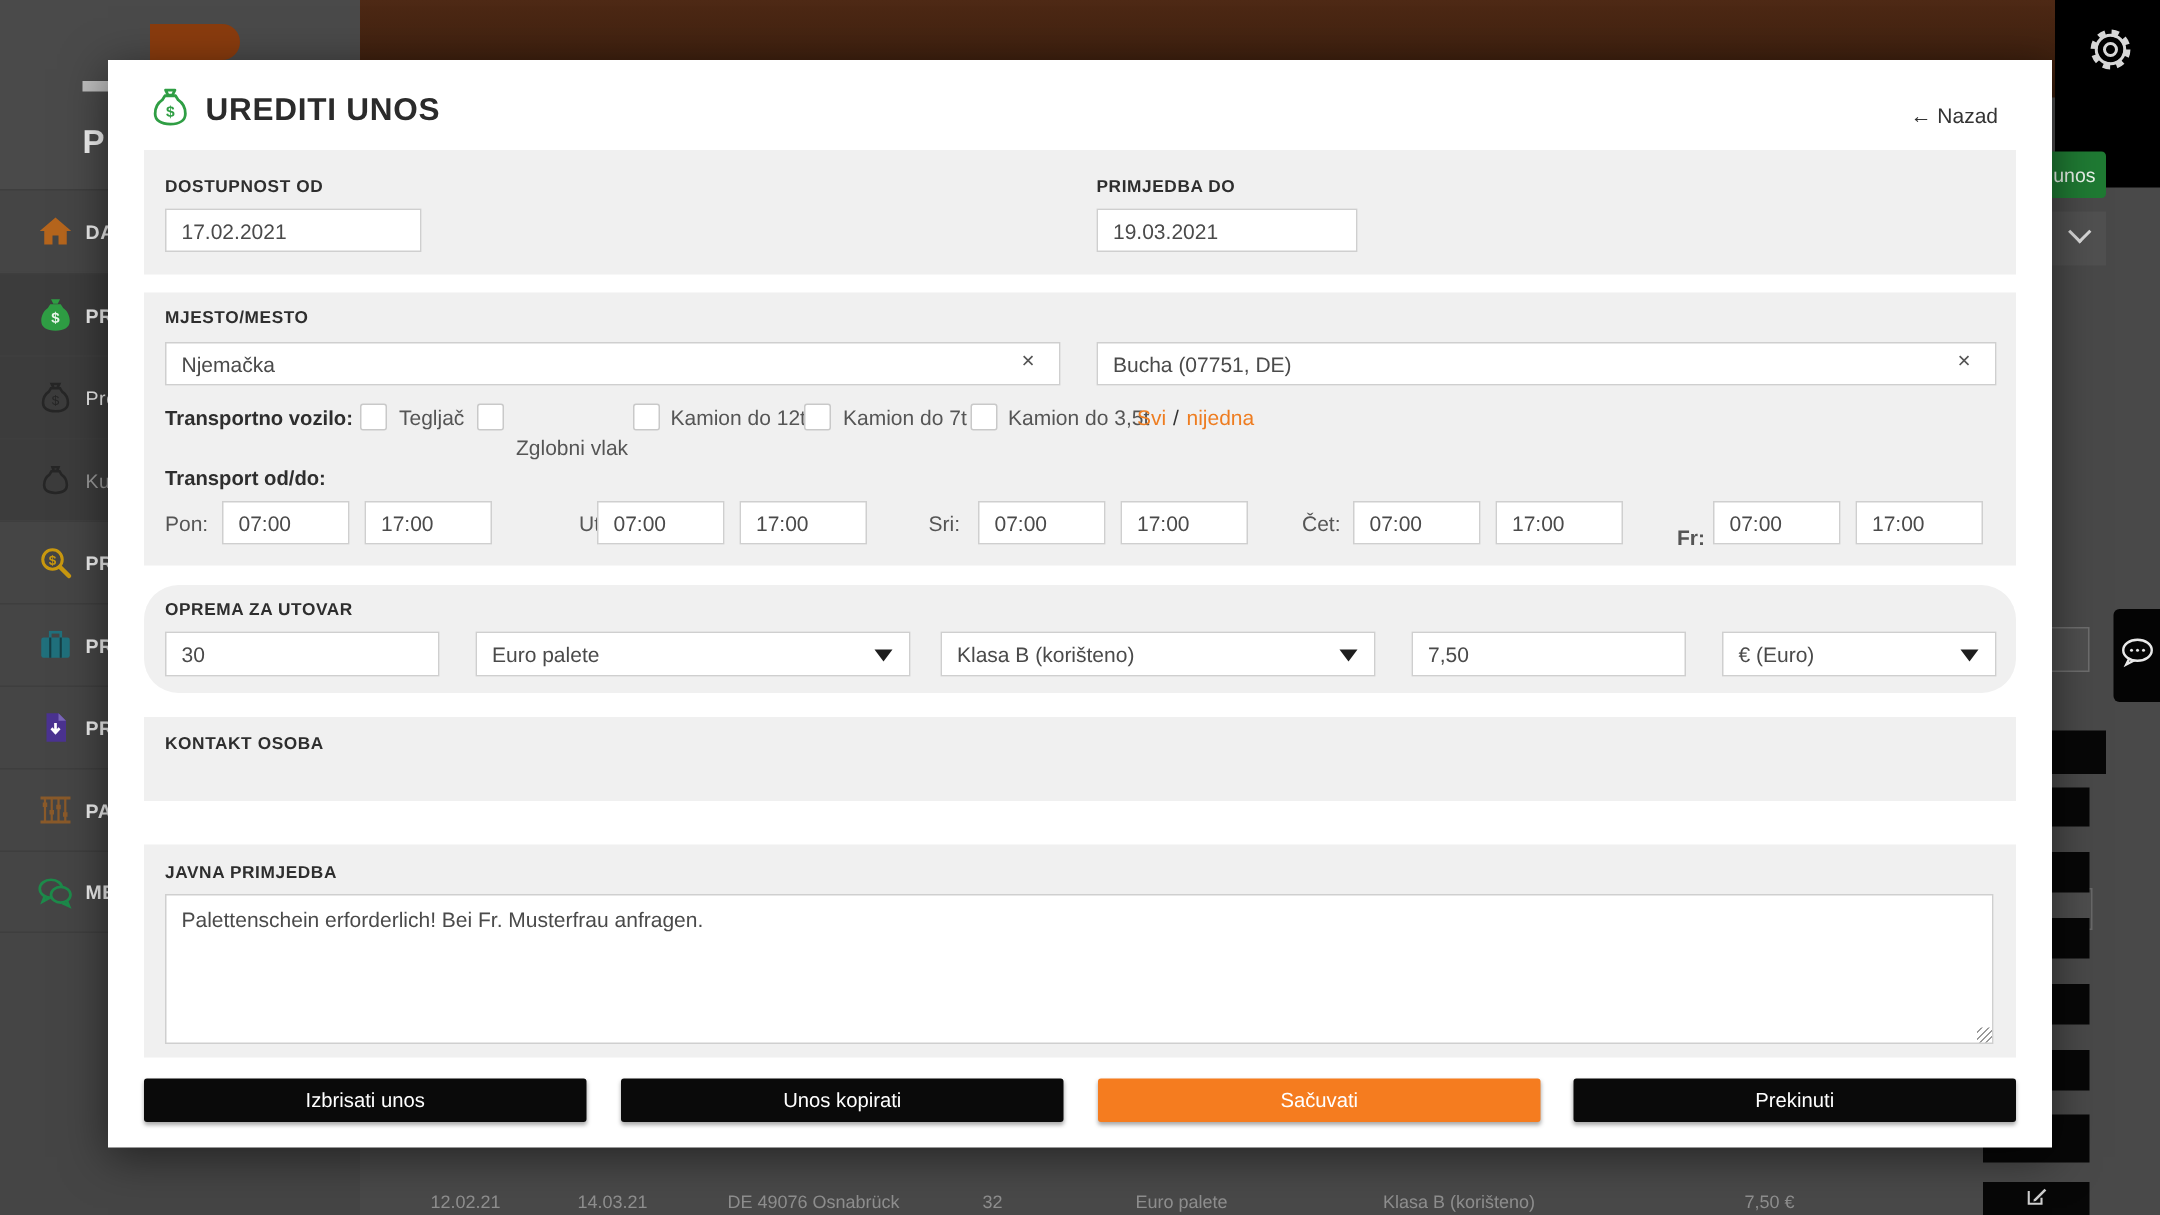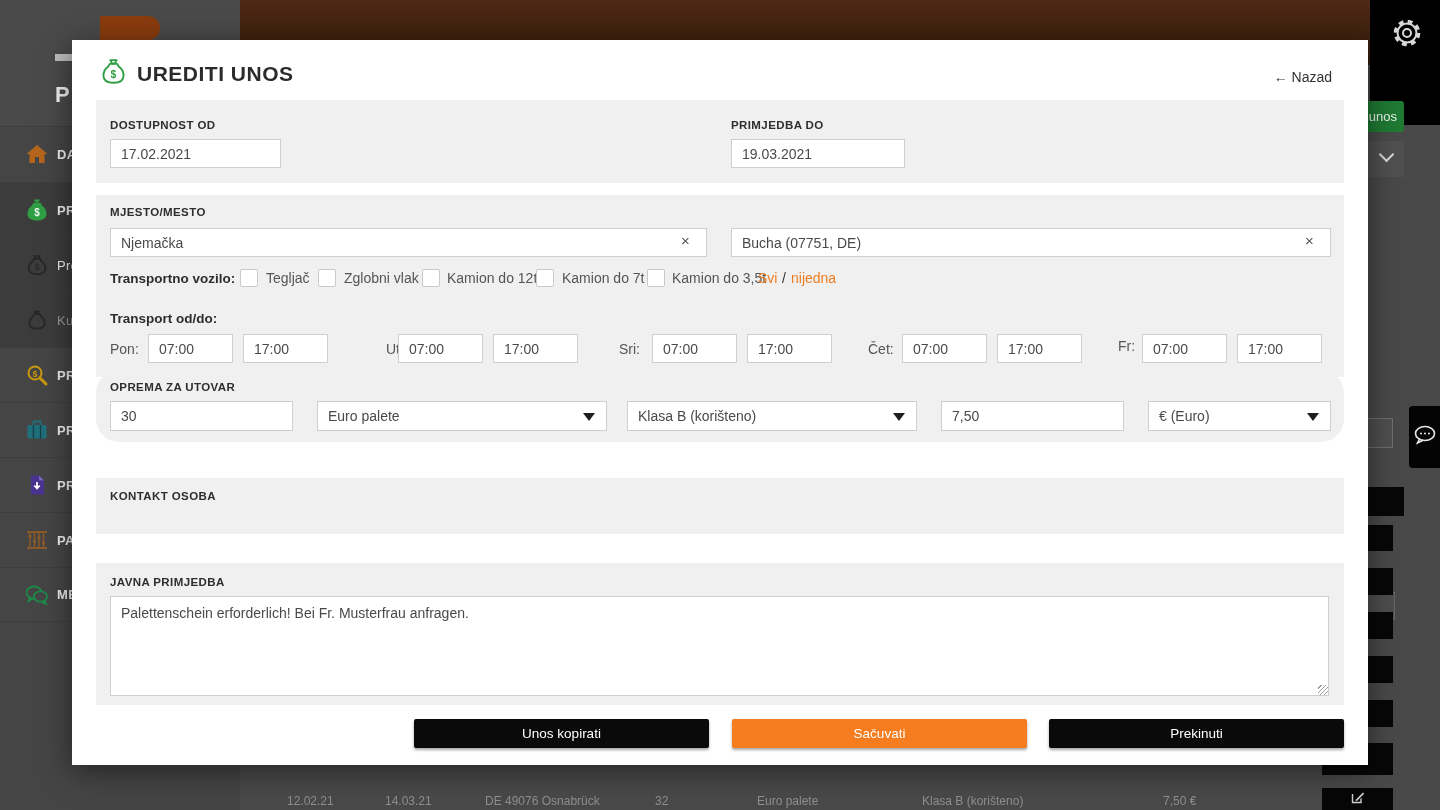--- a/index.html
+++ b/index.html
@@ -292,21 +292,21 @@
       <span class="clr" style="left:585px; top:37px;">×</span>
 
       <input class="inp" style="left: 635px; top: 33px; width: 600px;" value="Bucha (07751, DE)">
       <span class="clr" style="left:1209px; top:37px;">×</span>
 
       <span class="blab" style="left:14px; top:76px;">Transportno vozilo:</span>
       <div style="position:absolute; left:0; top:74px; height:20px; width:1248px;">
         <span class="cb" style="left:144px;"></span>
         <span class="cb-lb" style="left:170px;">Tegljač</span>
         <span class="cb" style="left:222px;"></span>
-        <span class="cb-lb" style="left:248px;">Zglobni vlak</span>
+        <span class="cb-lb" style="left:248px;margin-top:20px;">Zglobni vlak</span>
         <span class="cb" style="left:326px;"></span>
         <span class="cb-lb" style="left:351px;">Kamion do 12t</span>
         <span class="cb" style="left:440px;"></span>
         <span class="cb-lb" style="left:466px;">Kamion do 7t</span>
         <span class="cb" style="left:551px;"></span>
         <span class="cb-lb" style="left:576px;">Kamion do 3,5t</span>
         <span class="lnk" style="left:662px;">Svi</span>
         <span class="slash" style="left:686px;">/</span>
         <span class="lnk" style="left:695px;">nijedna</span>
       </div>
@@ -323,27 +323,27 @@
         <input class="inp" style="left: 397px; top: 0px; width: 85px;" value="17:00">
 
         <span class="day-lb" style="left:523px; top:7px;">Sri:</span>
         <input class="inp" style="left: 556px; top: 0px; width: 85px;" value="07:00">
         <input class="inp" style="left: 651px; top: 0px; width: 85px;" value="17:00">
 
         <span class="day-lb" style="left:772px; top:7px;">Čet:</span>
         <input class="inp" style="left: 806px; top: 0px; width: 85px;" value="07:00">
         <input class="inp" style="left: 901px; top: 0px; width: 85px;" value="17:00">
 
-        <span class="day-lb" style="left:1022px; top:4px;">Fr:</span>
+        <span class="day-lb" style="left:1022px; top:16px;font-weight:bold;">Fr:</span>
         <input class="inp" style="left: 1046px; top: 0px; width: 85px;" value="07:00">
         <input class="inp" style="left: 1141px; top: 0px; width: 85px;" value="17:00">
       </div>
     </div>
 
-    <div class="sec" style="top:330px; height:72px;border-radius:23px;">
+    <div class="sec" style="top:350px; height:72px;border-radius:23px;">
       <span class="lab" style="left:14px; top:11px;">OPREMA ZA UTOVAR</span>
       <input class="inp" style="left: 14px; top: 31px; width: 183px; height: 30px;" value="30">
       <div class="sel" style="left:221px; top:31px; width:290px;">
         <span>Euro palete</span>
         <span class="tri"></span>
       </div>
       <div class="sel" style="left:531px; top:31px; width:290px;">
         <span>Klasa B (korišteno)</span>
         <span class="tri"></span>
       </div>
@@ -357,17 +357,18 @@
     <div class="sec" style="top:438px; height:56px;">
       <span class="lab" style="left:14px; top:12px;">KONTAKT OSOBA</span>
     </div>
 
     <div class="sec" style="top:523px; height:142px;">
       <span class="lab" style="left:14px; top:13px;">JAVNA PRIMJEDBA</span>
       <textarea class="rem" style="">Palettenschein erforderlich! Bei Fr. Musterfrau anfragen.</textarea>
       <span class="resz"></span>
     </div>
 
+    <button class="btn black" style="left:24px;">Izbrisati unos</button>
     <button class="btn black" style="left:342px;">Unos kopirati</button>
     <button class="btn black" style="left:977px;">Prekinuti</button>
     <button class="btn orange" style="left:660px;">Sačuvati</button>
   </div>
 </div>
 
 </body></html>

